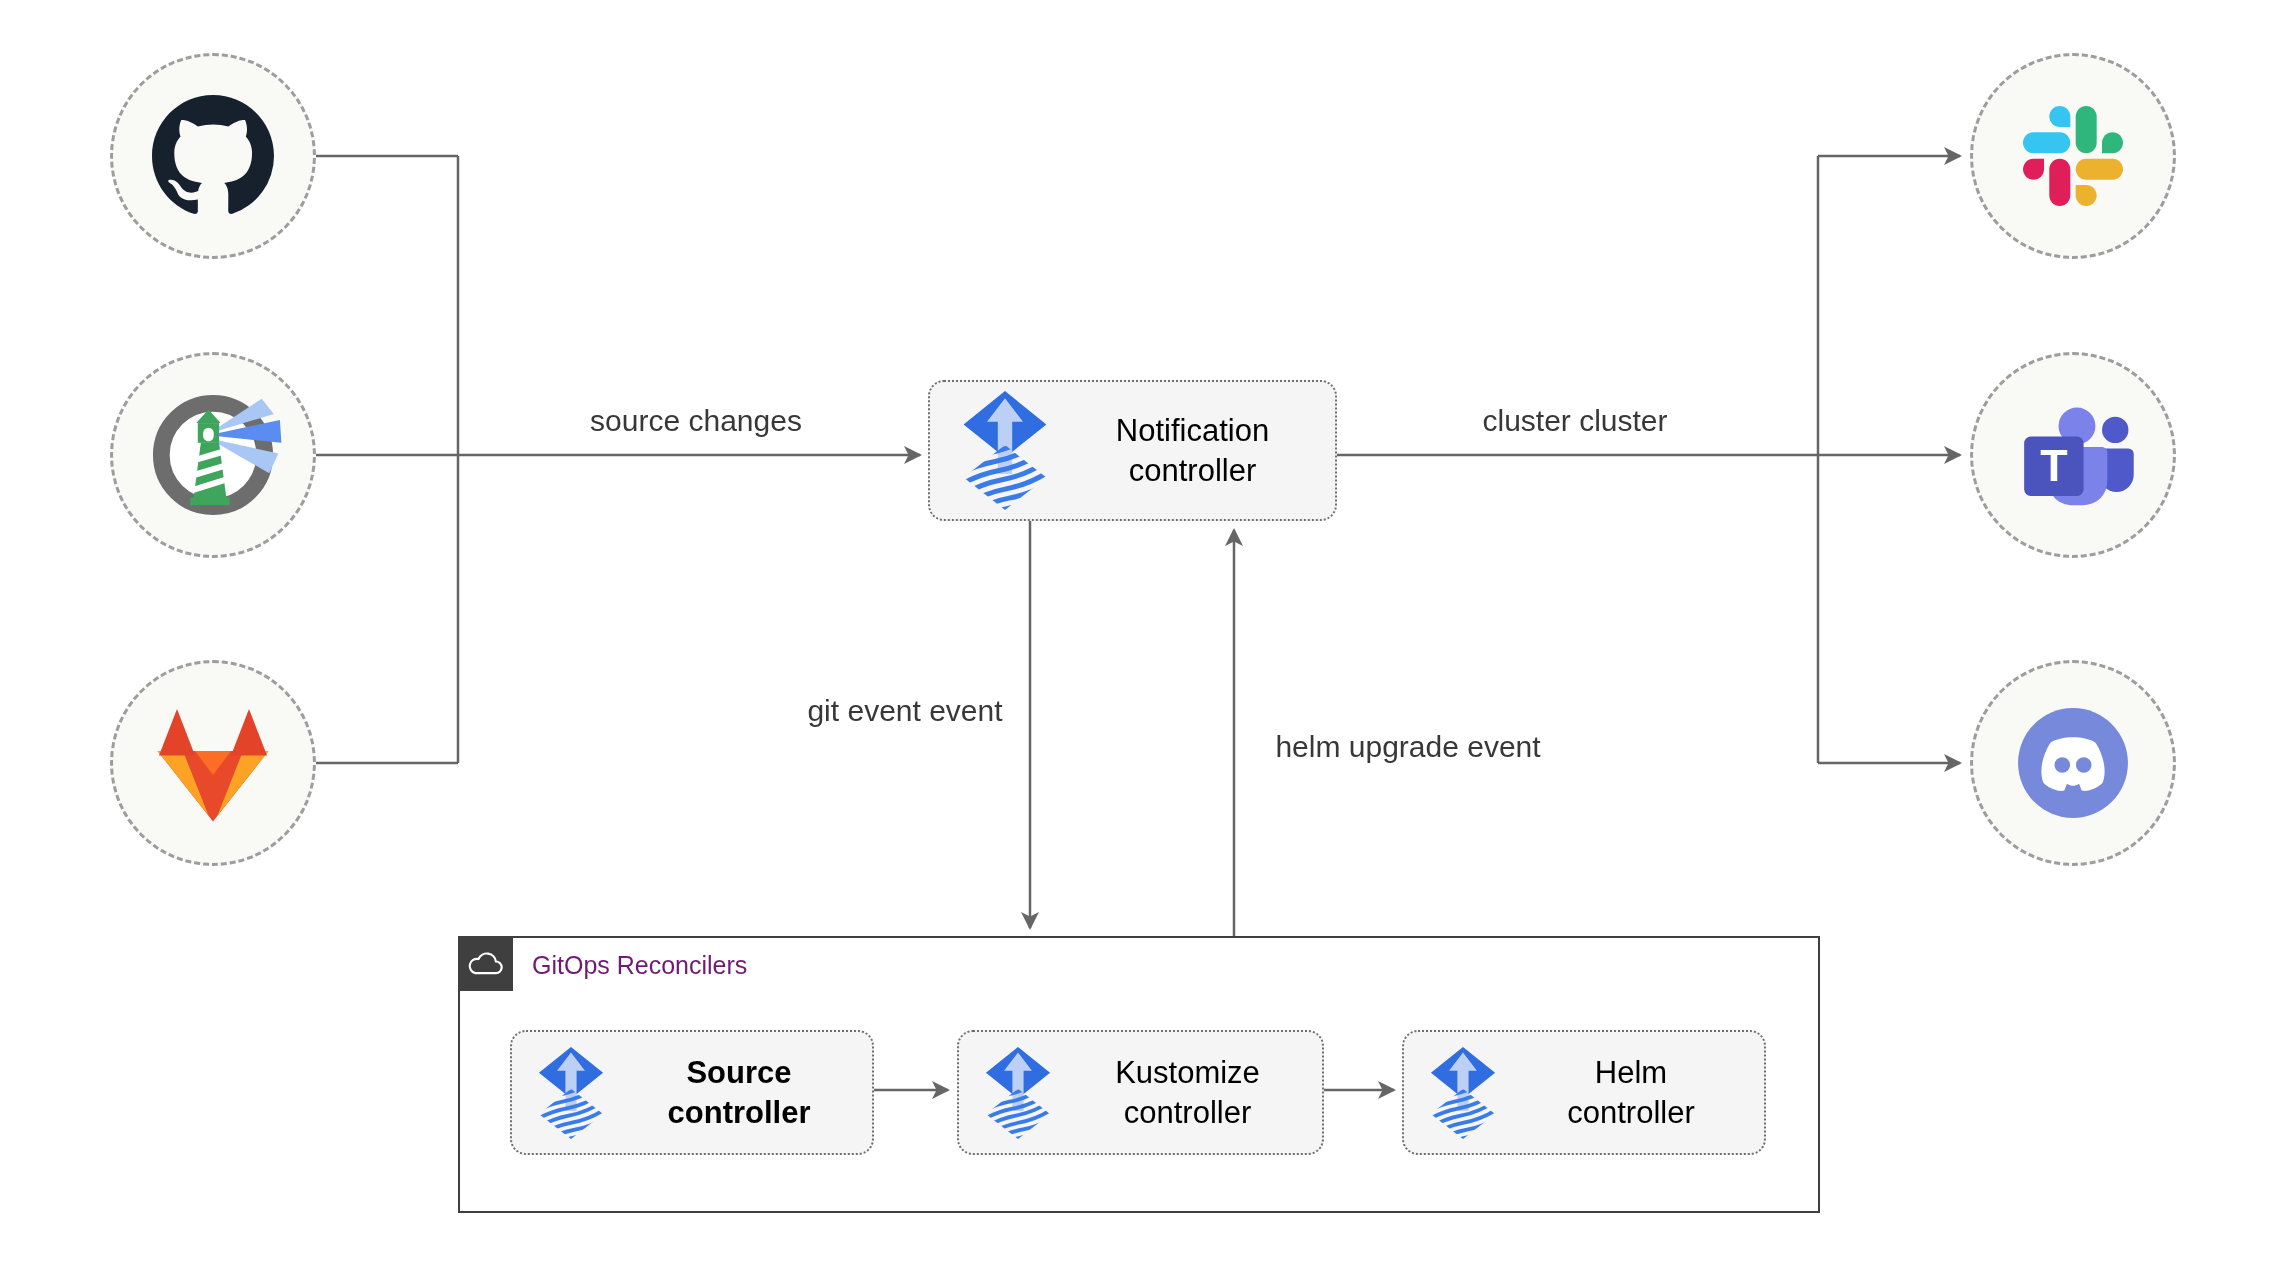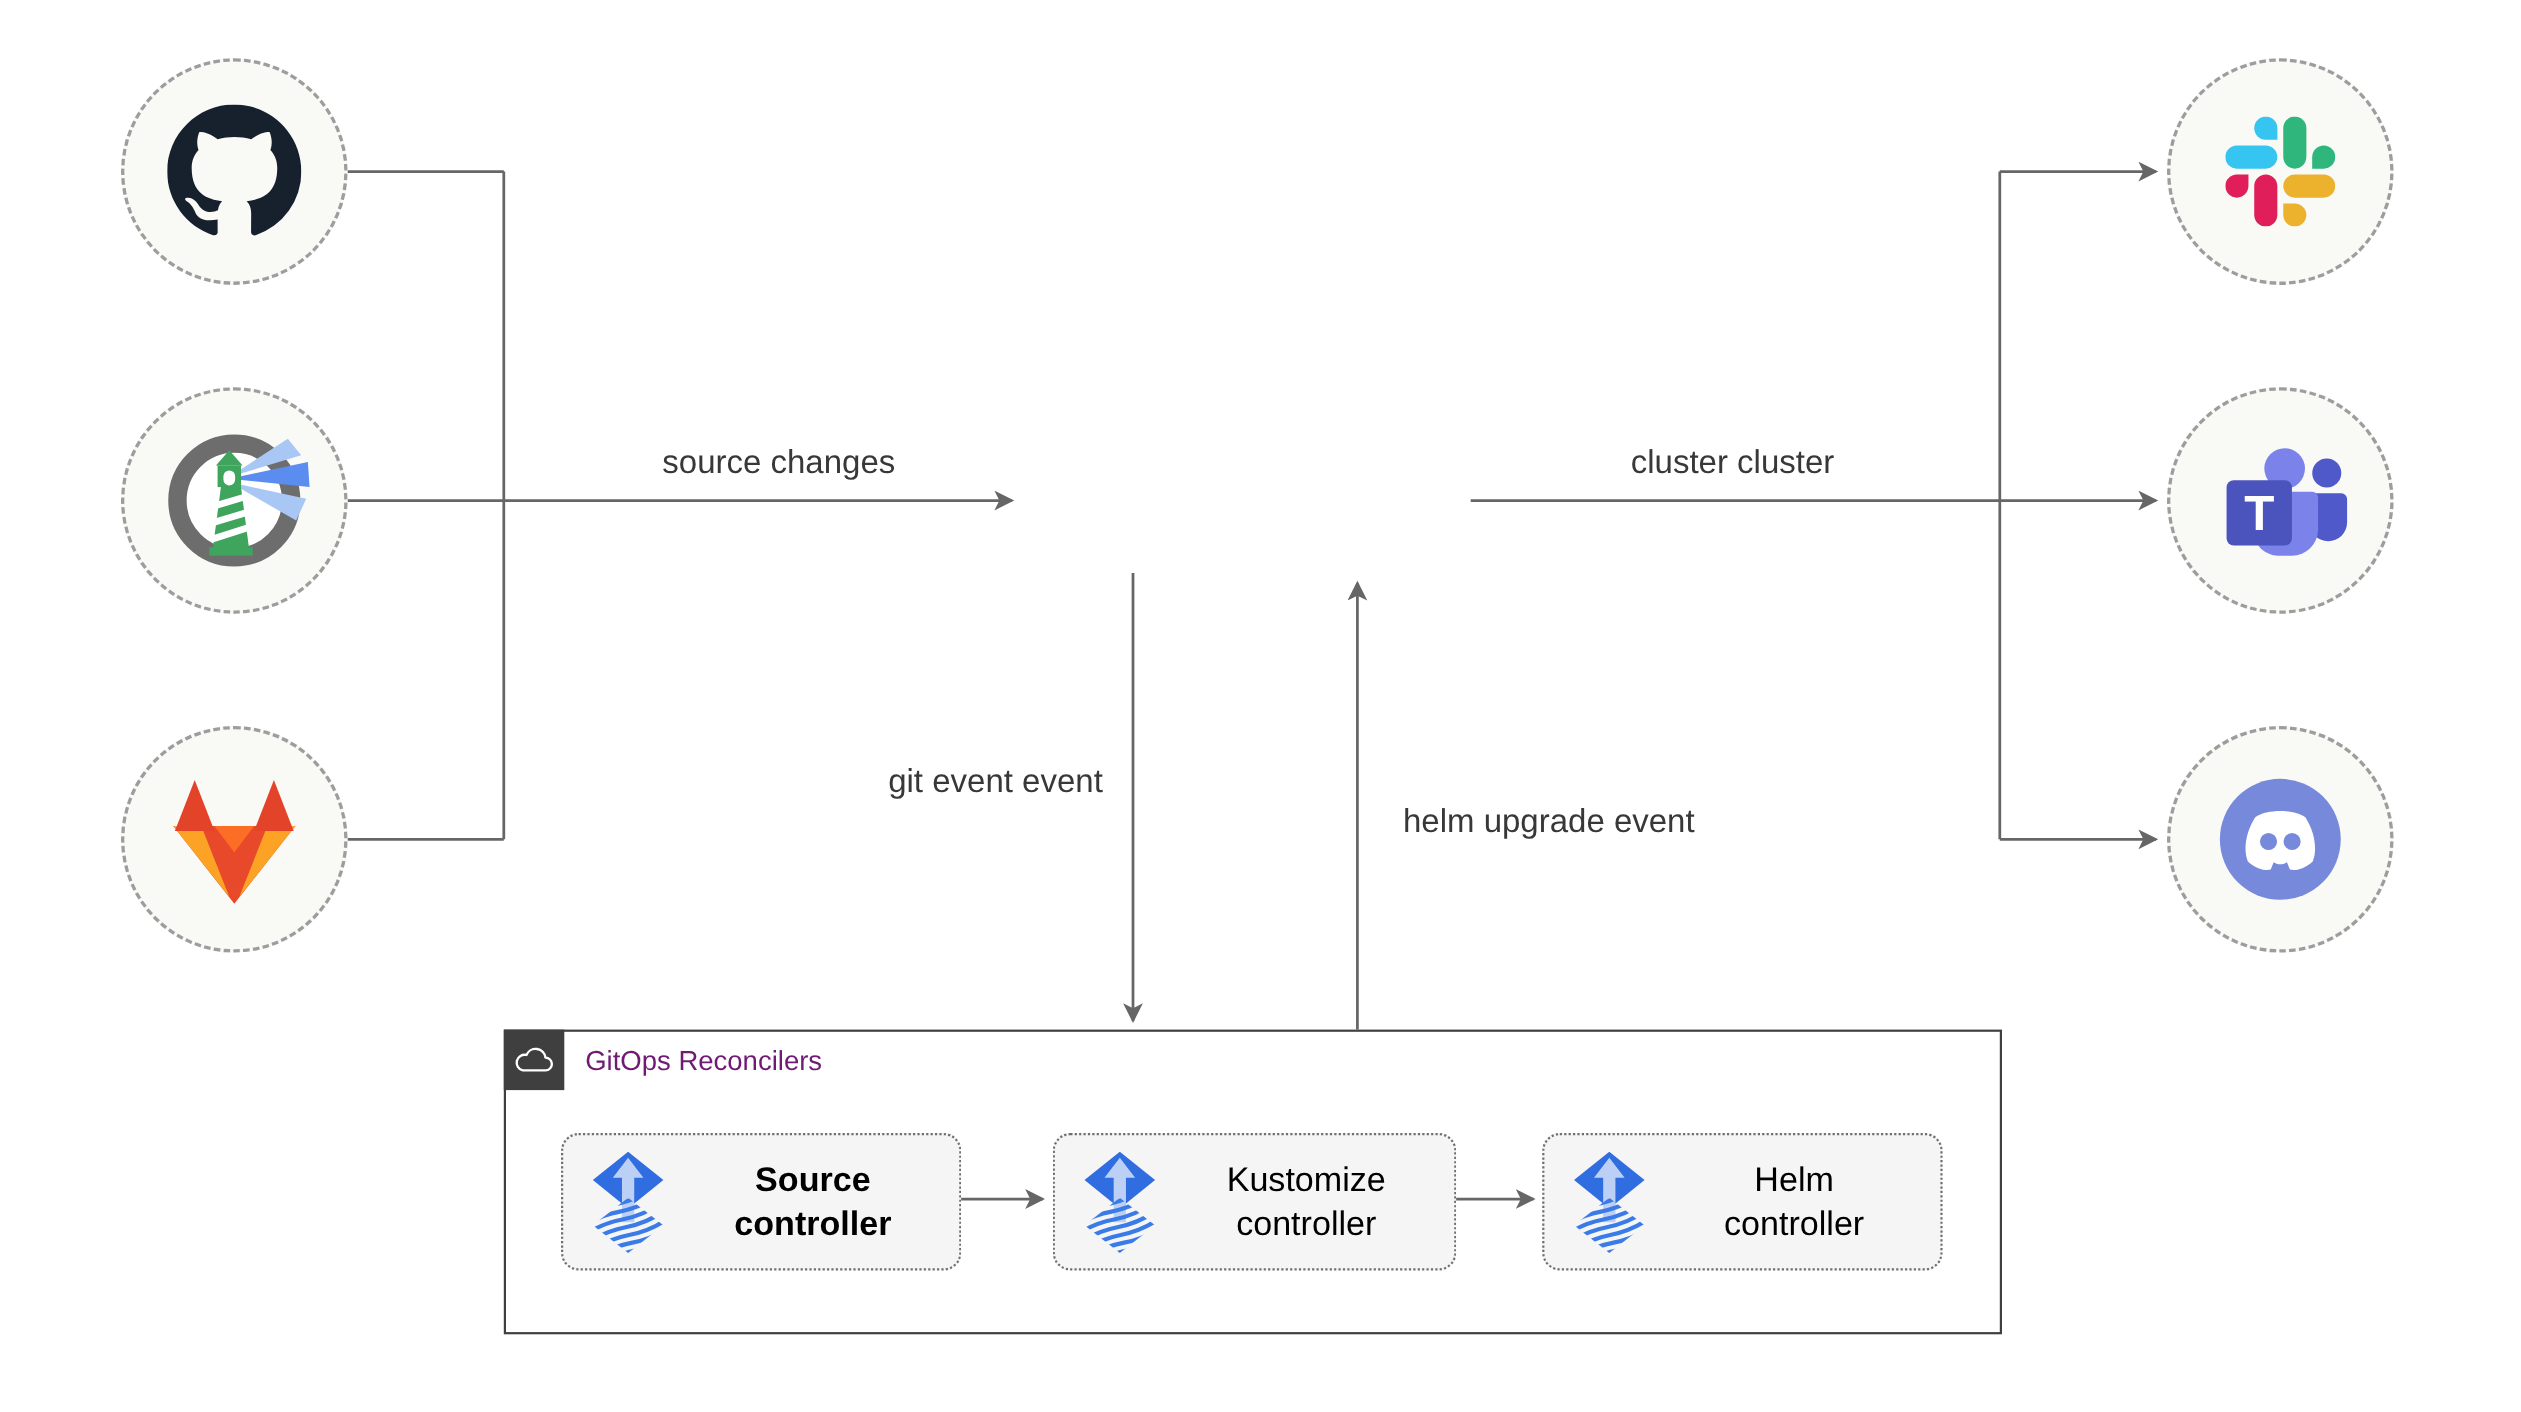--- a/index.html
+++ b/index.html
@@ -164,20 +164,28 @@
 
   <div class="node" style="left:1970px;top:660px;">
     <svg width="134" height="134" viewBox="0 0 100 100">
       <circle cx="50" cy="50" r="41" fill="#7789da"></circle>
       <path d="M33,35 C41,29.5 59,29.5 67,35 C74,46 75,58 72,65 C66,70.5 59.5,71.5 56.5,70.5 L54.5,65.5 C51,67.5 49,67.5 45.5,65.5 L43.5,70.5 C40.5,71.5 34,70.5 28,65 C25,58 26,46 33,35 Z" fill="#ffffff"></path>
       <circle cx="42" cy="51.5" r="5.8" fill="#7789da"></circle>
       <circle cx="58" cy="51.5" r="5.8" fill="#7789da"></circle>
     </svg>
   </div>
 
+  <div class="ctrl-box" style="left:928px;top:380px;width:409px;height:141px;padding-left:30px;">
+    <svg class="flux" width="90" height="119" viewBox="0 0 100 132">
+      <use href="#flux-icon-def"></use>
+    </svg>
+    <div class="ctrl-label">
+      <span class="constrain">Notification controller</span>
+    </div>
+  </div>
 
   <div class="gitops">
     <div class="corner">
       <svg width="38" height="30" viewBox="0 0 46 36">
         <path d="M10,29 h25 a7,7 0 0 0 0-14 a11,11 0 0 0-21-3 A8,8 0 0 0 10,29 Z" fill="none" stroke="#ffffff" stroke-width="2.6" stroke-linejoin="round"></path>
       </svg>
     </div>
     <div class="gitops-label">GitOps Reconcilers</div>
 
     <div class="ctrl-box" style="left:50px;top:92px;width:364px;height:125px;padding-left:24px;font-weight:bold;">
@@ -201,18 +209,18 @@
     <div class="ctrl-box" style="left:942px;top:92px;width:364px;height:125px;padding-left:24px;">
       <svg class="flux" width="70" height="92" viewBox="0 0 100 132">
         <use href="#flux-icon-def"></use>
       </svg>
       <div class="ctrl-label">
         <span class="constrain-sm">Helm controller</span>
       </div>
     </div>
   </div>
 
-  <div class="edge-label" style="left:696px;top:421px;margin-left:12px;">source changes</div>
+  <div class="edge-label" style="left:696px;top:421px;">source changes</div>
   <div class="edge-label" style="left:1575px;top:421px;">cluster cluster</div>
   <div class="edge-label" style="left:905px;top:711px;">git event event</div>
   <div class="edge-label" style="left:1408px;top:711px;margin-top:36px;">helm upgrade event</div>
 
 </div>
 
 </body></html>

